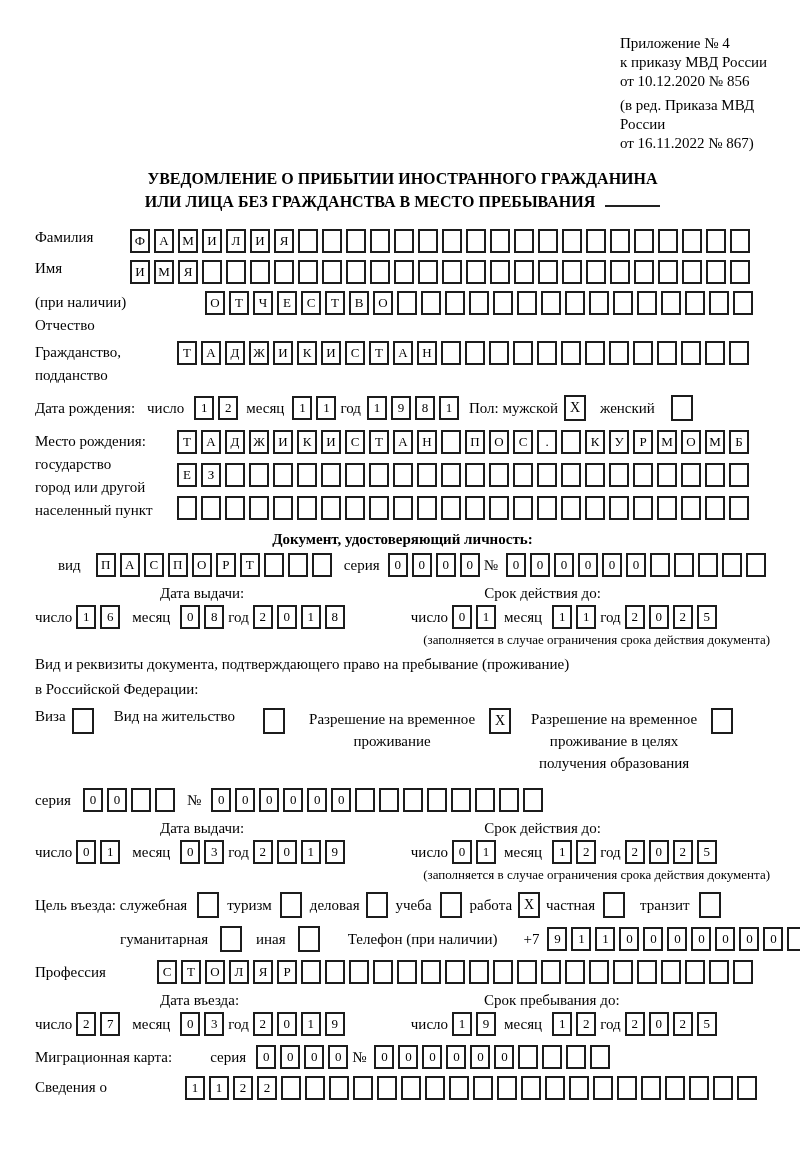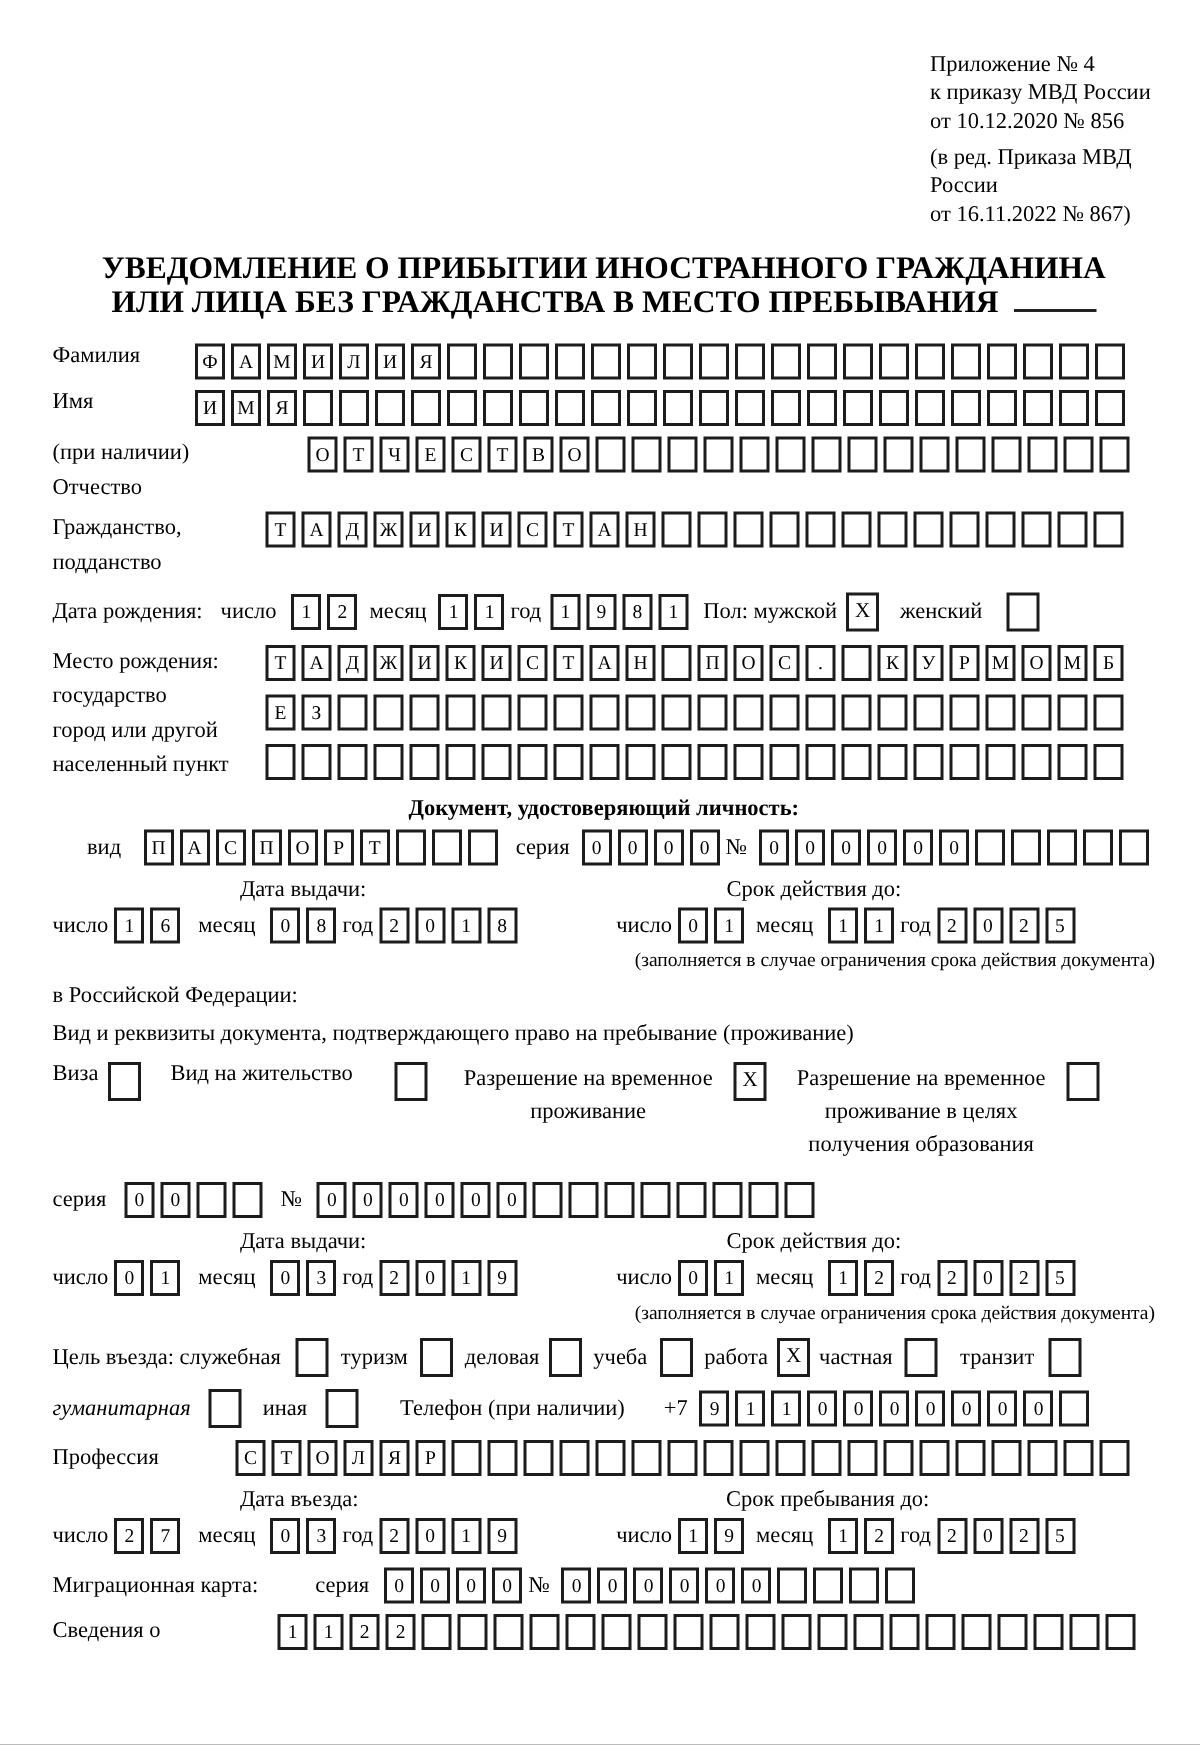--- a/index.html
+++ b/index.html
@@ -2,21 +2,21 @@
 <html><head>
 <meta charset="utf-8">
 <style>
   html,body{margin:0;padding:0;background:#888;}
   .page{width:800px;height:1163px;background:#fff;color:#000;
     font-family:"Liberation Serif",serif;font-size:15px;
     padding:34px 30px 0 35px;box-sizing:border-box;overflow:hidden;position:relative;}
   .hdr-block{margin-left:585px;line-height:19px;}
   .hdr-block .ed{margin-top:5px;}
   .forma{font-weight:bold;text-align:right;margin-top:20px;letter-spacing:.5px;}
-  .title{font-weight:bold;text-align:center;margin-top:14px;line-height:23px;font-size:21px;}
+  .title{font-weight:bold;text-align:center;margin-top:14px;line-height:23px;font-size:16px;}
   .blank-line{display:inline-block;width:55px;border-bottom:2px solid #222;height:14px;margin-left:10px;}
   .sec-head{font-weight:bold;margin-top:24px;font-size:15px;}
   .row{display:flex;align-items:flex-start;margin-top:7px;}
   .lbl{white-space:nowrap;}
   .cell{display:inline-block;width:16px;height:20px;border:2px solid #1c1c1c;margin-right:4px;
     text-align:center;font-size:13px;line-height:20px;vertical-align:top;}
   .boxrow{white-space:nowrap;line-height:24px;flex-shrink:0;}
   .cbx{display:inline-block;width:18px;height:22px;border:2px solid #1c1c1c;text-align:center;
     font-size:14px;line-height:22px;vertical-align:top;flex-shrink:0;}
   .center-b{font-weight:bold;text-align:center;margin-top:8px;}
@@ -127,22 +127,22 @@
     <span class="lbl" style="margin-left:62px;">число</span>
     <span class="boxrow" style="margin-left:4px;"><span class="cell">0</span><span class="cell">1</span></span>
     <span class="lbl" style="margin-left:4px;">месяц</span>
     <span class="boxrow" style="margin-left:10px;"><span class="cell">1</span><span class="cell">1</span></span>
     <span class="lbl">год</span>
     <span class="boxrow" style="margin-left:4px;"><span class="cell">2</span><span class="cell">0</span><span class="cell">2</span><span class="cell">5</span></span>
   </div>
 
   <div class="note">(заполняется в случае ограничения срока действия документа)</div>
 
+  <div style="margin-top:8px;">Вид и реквизиты документа, подтверждающего право на пребывание (проживание)</div>
   <div style="margin-top:8px;">в Российской Федерации:</div>
-  <div style="margin-top:8px;">Вид и реквизиты документа, подтверждающего право на пребывание (проживание)</div>
 
   <div class="ckline">
     <span class="lbl">Виза</span>
     <span class="cbx" style="margin-left:6px;"></span>
     <span class="lbl" style="margin-left:20px;">Вид на жительство</span>
     <span class="cbx" style="margin-left:28px;"></span>
     <span class="ctr" style="margin-left:24px;">
       <div>Разрешение на временное</div>
       <div>проживание</div>
     </span>
@@ -195,21 +195,21 @@
     <span class="cbx" style="margin-left:8px;"></span>
     <span class="lbl" style="margin-left:8px;">работа</span>
     <span class="cbx" style="margin-left:6px;">X</span>
     <span class="lbl" style="margin-left:6px;">частная</span>
     <span class="cbx" style="margin-left:8px;"></span>
     <span class="lbl" style="margin-left:15px;">транзит</span>
     <span class="cbx" style="margin-left:10px;"></span>
   </div>
 
   <div class="row" style="margin-top:8px;align-items:center;">
-    <span class="lbl" style="font-style:italic;">гуманитарная</span>
+    <span class="lbl" style="margin-left:85px;">гуманитарная</span>
     <span class="cbx" style="margin-left:12px;"></span>
     <span class="lbl" style="margin-left:14px;">иная</span>
     <span class="cbx" style="margin-left:12px;"></span>
     <span class="lbl" style="margin-left:28px;">Телефон (при наличии)</span>
     <span class="lbl" style="margin-left:26px;">+7</span>
     <span class="boxrow" style="margin-left:8px;"><span class="cell">9</span><span class="cell">1</span><span class="cell">1</span><span class="cell">0</span><span class="cell">0</span><span class="cell">0</span><span class="cell">0</span><span class="cell">0</span><span class="cell">0</span><span class="cell">0</span><span class="cell"></span></span>
   </div>
 
   <div class="row" style="margin-top:8px;align-items:center;">
     <span class="lbl" style="width:122px;">Профессия</span>

